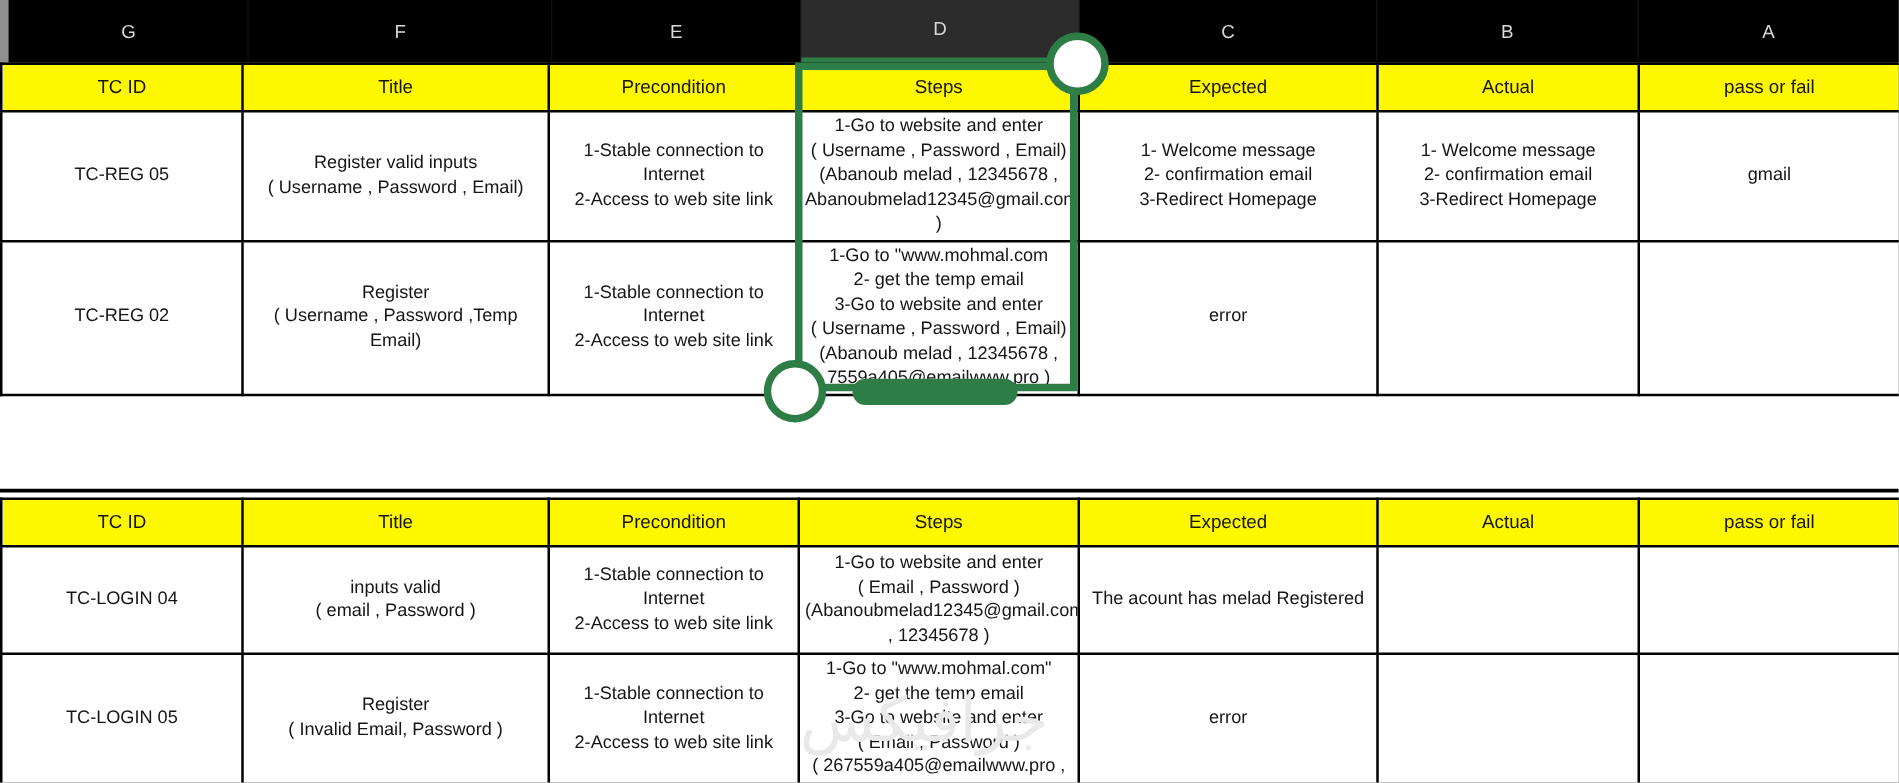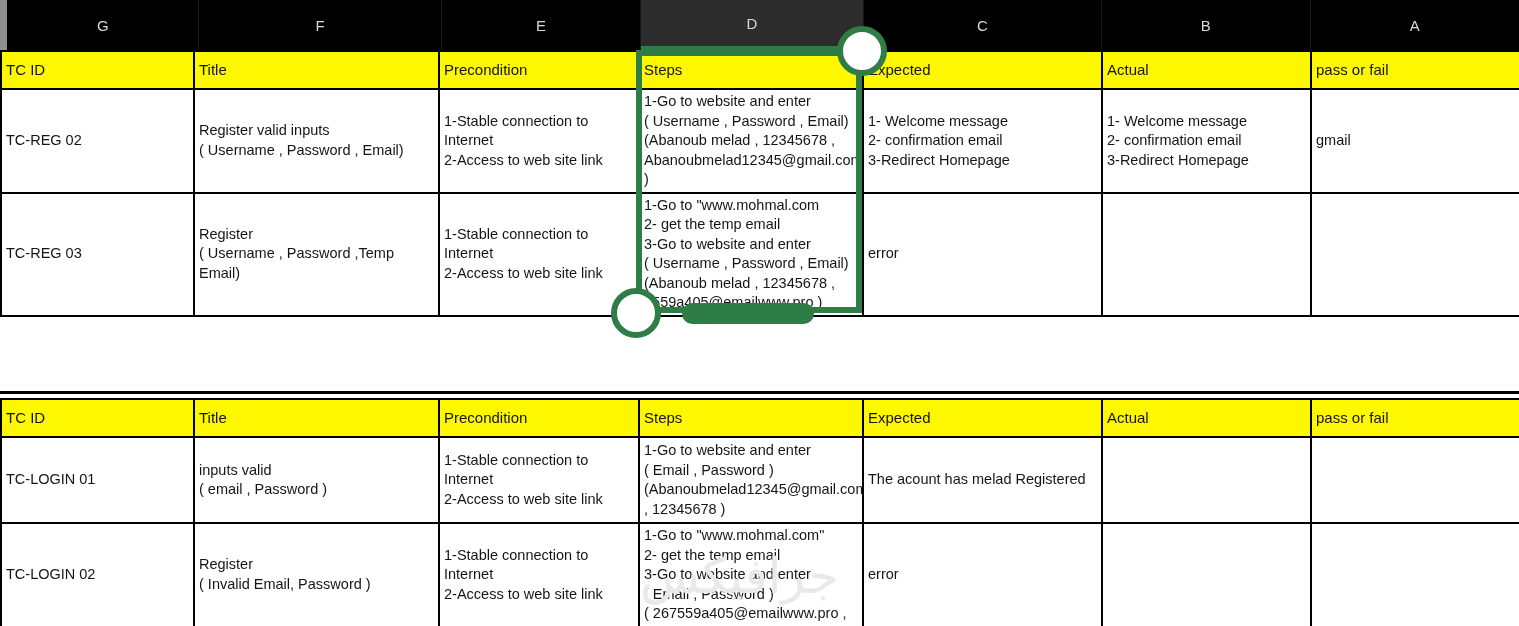--- a/index.html
+++ b/index.html
@@ -48,21 +48,21 @@
   
   .sheet-table {
     position: absolute;
     left: 0;
     width: 1519px;
     border-collapse: collapse;
     table-layout: fixed;
   }
   .sheet-table td, .sheet-table th {
     border: 2px solid #000000;
-    text-align: left;
+    text-align: center;
     vertical-align: middle;
     font-size: 14.5px;
     line-height: 19.5px;
     padding: 2px 4px;
     color: #151515;
     font-weight: normal;
     overflow: hidden;
   }
   .sheet-table th {
     background: #fdf700;
@@ -164,30 +164,30 @@
       <th>Title</th>
       <th>Precondition</th>
       <th>Steps</th>
       <th>Expected</th>
       <th>Actual</th>
       <th>pass or fail</th>
     </tr>
   </thead>
   <tbody>
     <tr class="r1">
-      <td>TC-REG 02</td>
+      <td>TC-REG 05</td>
       <td>Register valid inputs<br>( Username , Password , Email)</td>
       <td>1-Stable connection to Internet<br>2-Access to web site link</td>
       <td class="c-steps">1-Go to website and enter<br>( Username , Password , Email)<br>(Abanoub melad , 12345678 , Abanoubmelad12345@gmail.com )</td>
       <td>1- Welcome  message<br>2- confirmation email<br>3-Redirect Homepage</td>
       <td>1- Welcome  message<br>2- confirmation email<br>3-Redirect Homepage</td>
       <td>gmail</td>
     </tr>
     <tr class="r2">
-      <td>TC-REG 03</td>
+      <td>TC-REG 02</td>
       <td>Register<br>( Username , Password ,Temp Email)</td>
       <td>1-Stable connection to Internet<br>2-Access to web site link</td>
       <td class="c-steps">1-Go to "www.mohmal.com<br>2- get the temp email<br>3-Go to website and enter<br>( Username , Password , Email)<br>(Abanoub melad , 12345678 , 7559a405@emailwww.pro )</td>
       <td>error</td>
       <td></td>
       <td></td>
     </tr>
   </tbody>
 </table>
 
@@ -216,30 +216,30 @@
       <th>Title</th>
       <th>Precondition</th>
       <th>Steps</th>
       <th>Expected</th>
       <th>Actual</th>
       <th>pass or fail</th>
     </tr>
   </thead>
   <tbody>
     <tr class="r1">
-      <td>TC-LOGIN 01</td>
+      <td>TC-LOGIN 04</td>
       <td>inputs valid<br>( email , Password )</td>
       <td>1-Stable connection to Internet<br>2-Access to web site link</td>
       <td class="c-steps">1-Go to website and enter<br>( Email , Password )<br>(Abanoubmelad12345@gmail.com , 12345678  )</td>
       <td>The acount has melad Registered</td>
       <td></td>
       <td></td>
     </tr>
     <tr class="r2">
-      <td>TC-LOGIN 02</td>
+      <td>TC-LOGIN 05</td>
       <td>Register<br>( Invalid  Email, Password )</td>
       <td>1-Stable connection to Internet<br>2-Access to web site link</td>
       <td class="c-steps">1-Go to "www.mohmal.com"<br>2- get the temp email<br>3-Go to website and enter<br>(  Email , Password )<br>( 267559a405@emailwww.pro ,</td>
       <td>error</td>
       <td></td>
       <td></td>
     </tr>
   </tbody>
 </table>
 

